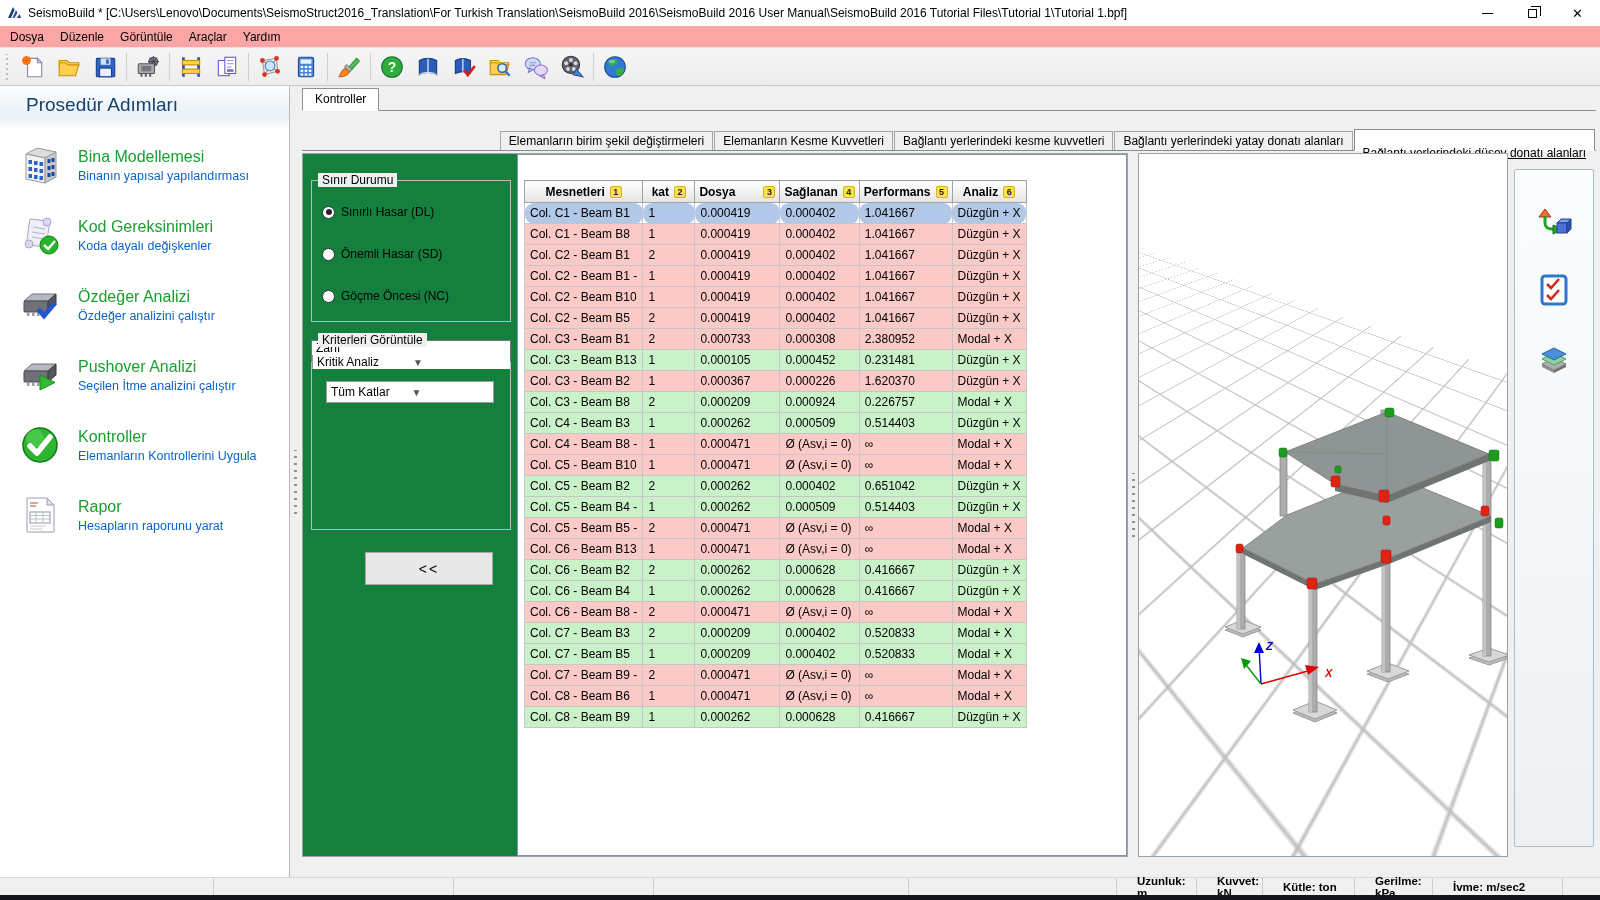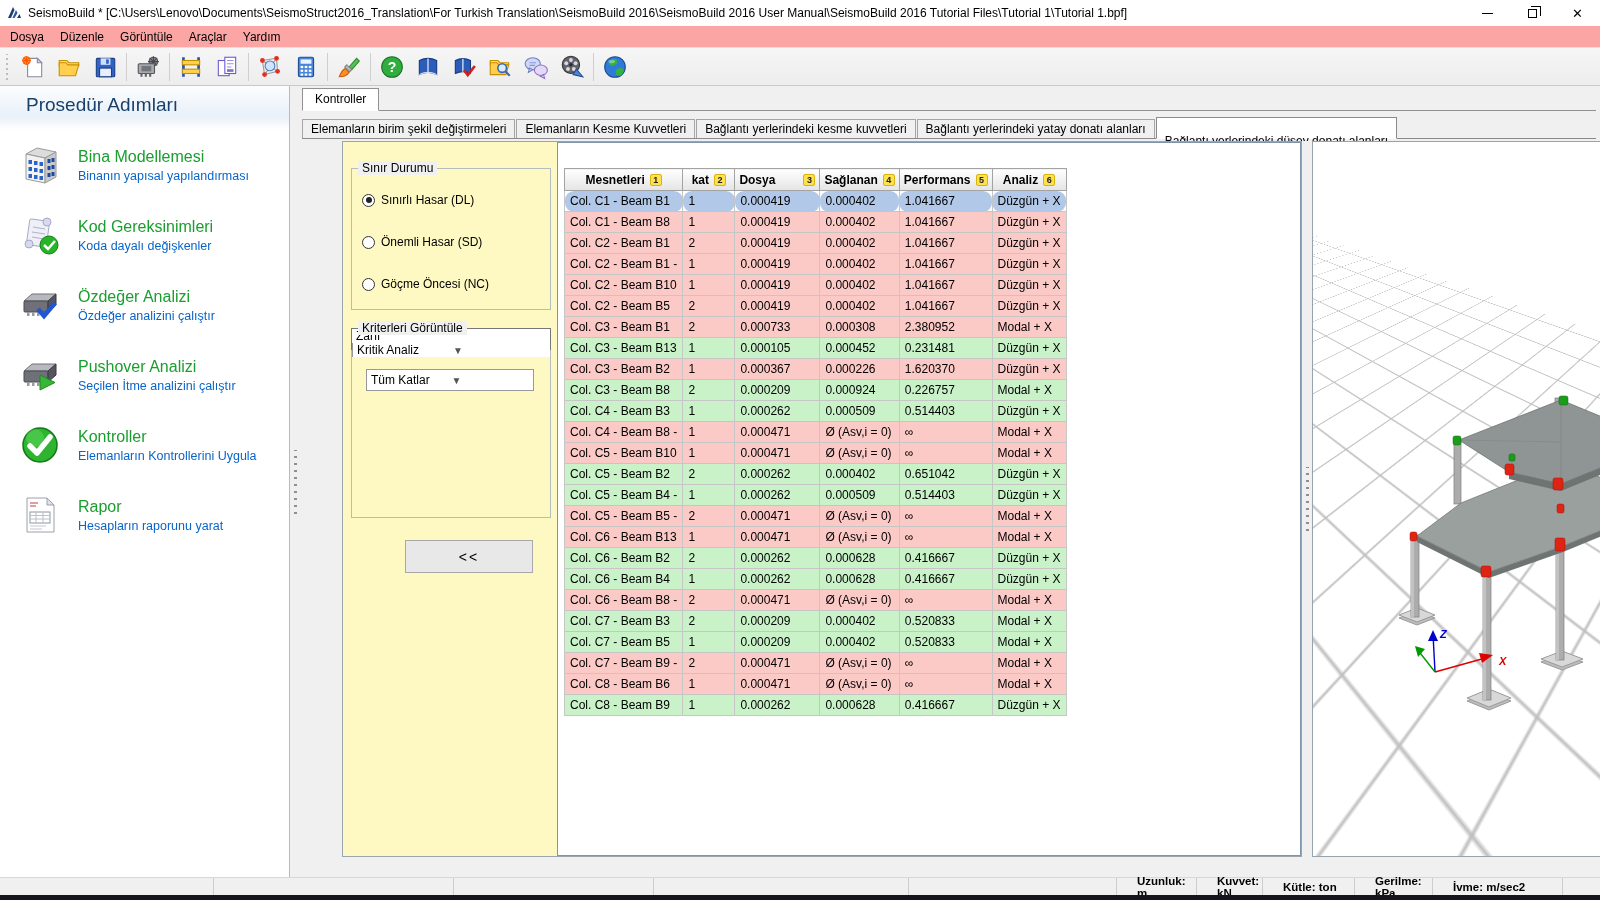--- a/index.html
+++ b/index.html
@@ -46,29 +46,29 @@
 
   .vsplit { width:10px; background:#f0f0f0; display:flex; align-items:center; justify-content:center; flex:none; }
   .vsplit .dots { width:3px; height:64px;
         background:repeating-linear-gradient(0deg,#8f8f8f 0 2px,transparent 2px 7px); }
 
   
   .content { flex:1; display:flex; flex-direction:column; padding:2px 4px 0 2px; min-width:0; }
   .tabrow { display:flex; border-bottom:1px solid #919191; height:23px; align-items:flex-end; flex:none; }
   .tab-main { background:#fff; border:1px solid #919191; border-bottom:1px solid #fff; margin-bottom:-1px;
               padding:3px 12px 4px; font-size:12px; }
-  .subtabrow { display:flex; height:24px; align-items:flex-end; border-bottom:1px solid #8a8a8a; margin-top:4px; flex:none; }
+  .subtabrow { display:flex; height:24px; align-items:flex-end; border-bottom:1px solid #8a8a8a; margin-top:16px; flex:none;justify-content:flex-end; }
   .subtab { background:#f0f0f0; border:1px solid #a5a5a5; border-bottom:none; padding:2px 8px 3px; font-size:12px;
             margin-right:1px; height:19px; white-space:nowrap; }
   .subtab.active { background:#fff; border:1px solid #8a8a8a; border-bottom:1px solid #fff; margin-bottom:-1px;
             height:22px; padding-top:16px;text-decoration:underline; }
 
   .bodyrow { flex:1; display:flex; margin-top:2px; margin-bottom:20px; min-height:0; }
 
-  .pagepanel { width:960px; border:1px solid #9aa5b0; background:#fef9c3; display:flex; flex:none;margin-left:40px; }
+  .pagepanel { width:826px; border:1px solid #9aa5b0; background:#15803d; display:flex; flex:none; }
 
   
   .options { width:214px; flex:none; padding:26px 4px 0 6px; }
   .groupbox { border:1px solid #b4bcc2; position:relative; padding:10px 8px; margin:0 2px; }
   .groupbox .legend { position:absolute; top:-8px; left:6px; background:#f0f0f0; padding:0 4px; font-size:12px; }
   .gb1 { height:142px; }
   .radio { display:flex; align-items:center; margin:14px 0 28px 2px; }
   .radio .rdot { width:13px; height:13px; border:1px solid #333; border-radius:50%; margin-right:6px;
                  position:relative; background:#fff; flex:none; }
   .radio.checked .rdot:after { content:""; position:absolute; left:2.5px; top:2.5px; width:6px; height:6px;

